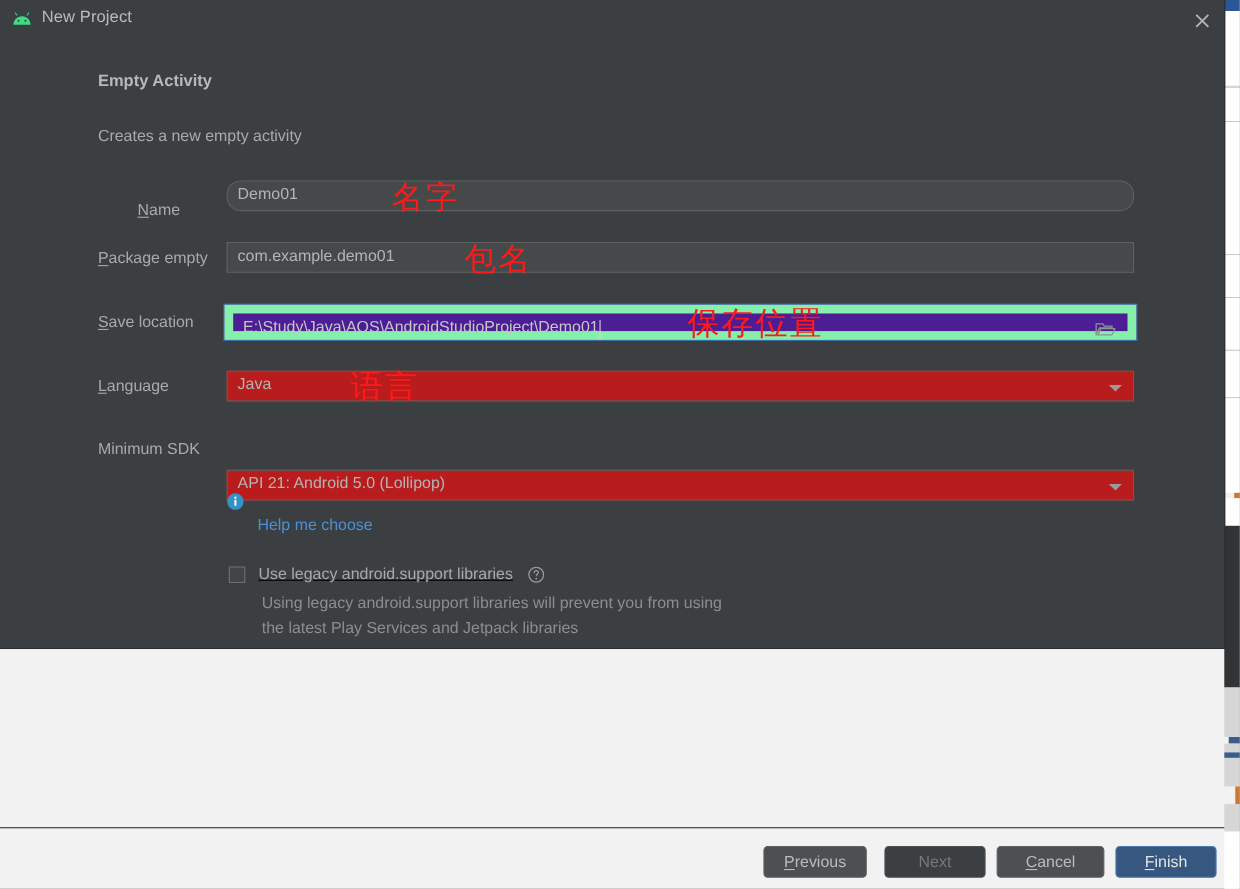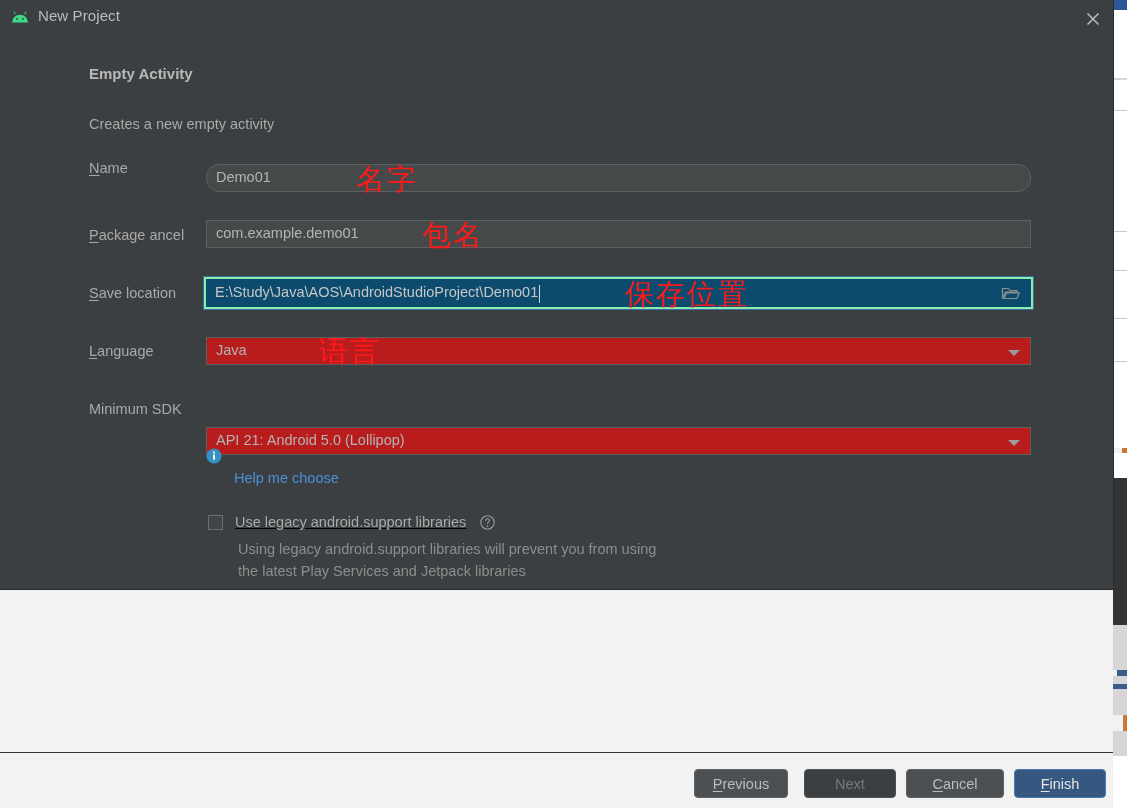--- a/index.html
+++ b/index.html
@@ -111,22 +111,22 @@
     font-size: 14.5px;
     color: #b4b4b4;
     white-space: nowrap;
   }
 
   
   #save-location-field {
     left: 204px;
     width: 829px;
     height: 32px;
-    background: #0c4a6e;
-    border: 2px solid #86efac;
+    background: #4c1d95;
+    border: 8px solid #86efac;
     box-sizing: border-box;
     box-shadow: 0 0 0 1px #3c6ea5;
   }
   #save-location-field .tf-value {
     top: 5px;
     color: #c6c6c6;
   }
   #save-caret {
     position: absolute;
     top: 6px;
@@ -326,27 +326,27 @@
     <span id="close-btn">
       <svg width="26" height="24" viewBox="0 0 26 24">
         <path d="M7.5 6.5 L18.5 17.5 M18.5 6.5 L7.5 17.5" stroke="#b4b4b4" stroke-width="1.7" fill="none"></path>
       </svg>
     </span>
   </div>
 
   <div id="heading">Empty Activity</div>
   <div id="subheading">Creates a new empty activity</div>
 
-  <div class="field-label" style="top:160px;"><span class="mnem">N</span><span>ame</span></div>
+  <div class="field-label" style="top:183px;margin-left:36px;"><span class="mnem">N</span><span>ame</span></div>
   <div class="text-field" style="top:164px;border-radius:13px;">
     <span class="tf-value">Demo01</span>
   </div>
   <div class="annot" style="left:356px; top:160px;">名字</div>
 
-  <div class="field-label" style="top:227px;"><span class="mnem">P</span><span>ackage ancel</span></div>
+  <div class="field-label" style="top:227px;"><span class="mnem">P</span><span>ackage empty</span></div>
   <div class="text-field" style="top:220px;">
     <span class="tf-value">com.example.demo01</span>
   </div>
   <div class="annot" style="left:422px; top:216px;">包名</div>
 
   <div class="field-label" style="top:285px;"><span class="mnem">S</span><span>ave location</span></div>
   <div class="text-field" id="save-location-field" style="top:277px;">
     <span class="tf-value" id="save-location-value">E:\Study\Java\AOS\AndroidStudioProject\Demo01</span>
     <span id="save-caret" style="left: 333px;"></span>
     <span id="folder-icon">

